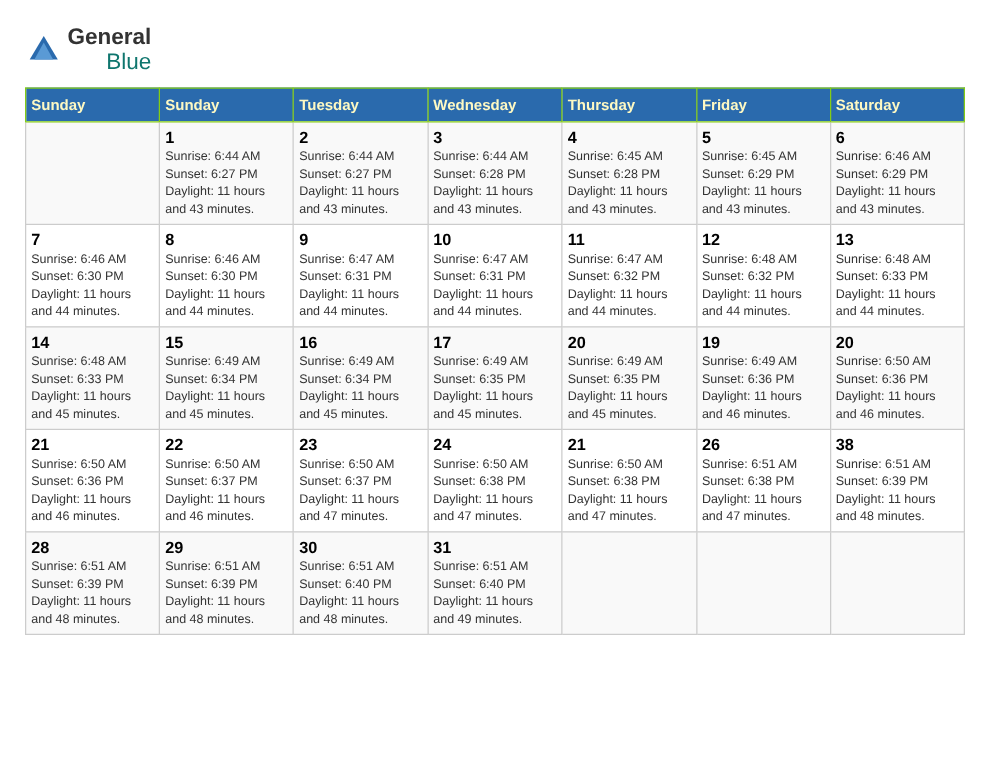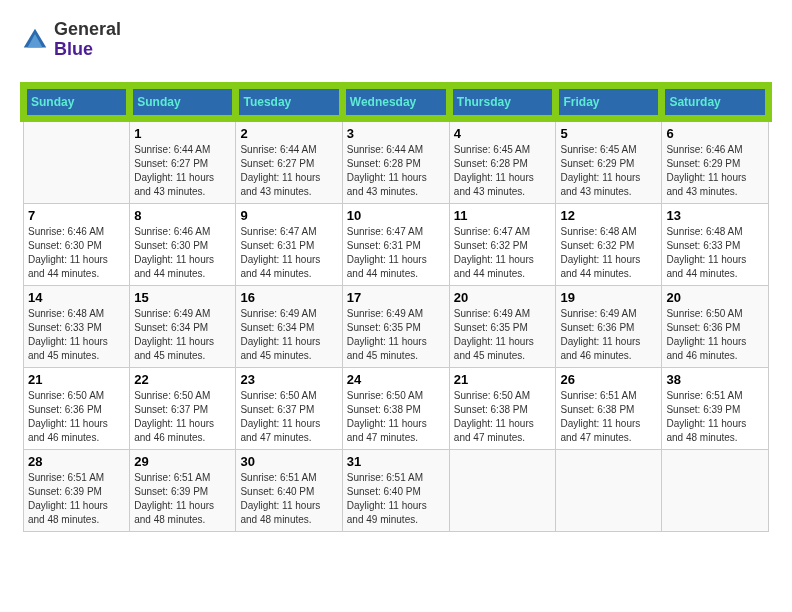--- a/index.html
+++ b/index.html
@@ -7,41 +7,42 @@
       font-family: Arial, sans-serif;
       background: #fff;
       width: 792px;
       min-height: 612px;
       padding: 20px;
     }
     .header {
       display: flex;
       justify-content: space-between;
       align-items: flex-start;
-      margin-bottom: 22px;
+      margin-bottom: 10px;
     }
     .logo {
       display: flex;
       align-items: center;
       gap: 4px;
     }
     .logo-text {
       display: flex;
       flex-direction: column;
       line-height: 1.1;
     }
     .logo-general {
       font-size: 18px;
       font-weight: bold;
       color: #333;
     }
     .logo-blue {
       font-size: 18px;
-      font-weight: bold;
-      color: #4c1d95;
+      font-weight: normal;
+      color: #0f766e;
+      text-align: right;
     }
     .logo-icon {
       width: 30px;
       height: 30px;
     }
     .title-block {
       text-align: right;
     }
     .month-title {
       font-size: 36px;
@@ -52,26 +53,26 @@
       font-size: 14px;
       color: #555;
     }
     .calendar {
       width: 100%;
       border-collapse: collapse;
       font-size: 11px;
     }
     .calendar thead th {
       background-color: #2a6aad;
-      color: #5eead4;
+      color: #fef9c3;
       padding: 6px 4px;
       text-align: left;
       font-size: 12px;
       font-weight: bold;
-      border: 7px solid #84cc16;
+      border: 1px solid #84cc16;
     }
     .calendar tbody td {
       border: 1px solid #ccc;
       vertical-align: top;
       padding: 4px;
       min-height: 80px;
       width: 108px;
     }
     .day-number {
       font-size: 13px;

